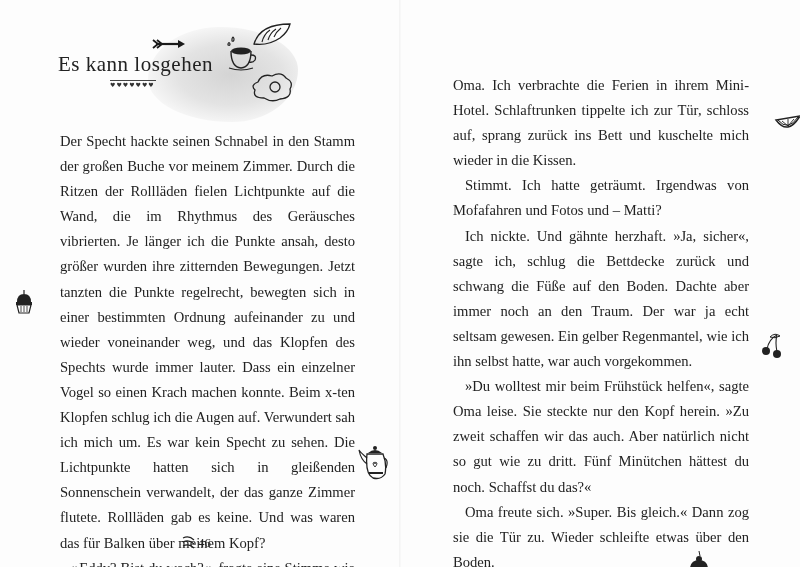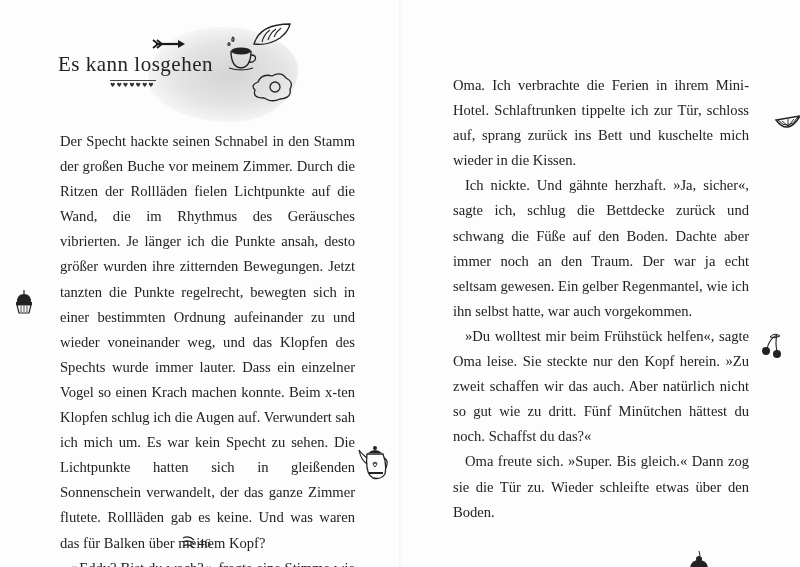--- a/index.html
+++ b/index.html
@@ -91,20 +91,21 @@
       <path d="M1,3 q6,-3 11,2 M1,7 q6,-3 11,2 M1,11 q6,-3 11,2" fill="none" stroke="#222" stroke-width="1.1"></path>
     </svg>
     <div class="page-number">46</div>
   </div>
 
   <div class="gutter"></div>
 
   <div class="page page-right">
     <div class="body-text">
       <p class="noindent">Oma. Ich verbrachte die Ferien in ihrem Mini-Hotel. Schlaftrunken tippelte ich zur Tür, schloss auf, sprang zurück ins Bett und kuschelte mich wieder in die Kissen.</p>
+      <p>Stimmt. Ich hatte geträumt. Irgendwas von Mofafahren und Fotos und – Matti?</p>
       <p>Ich nickte. Und gähnte herzhaft. »Ja, sicher«, sagte ich, schlug die Bettdecke zurück und schwang die Füße auf den Boden. Dachte aber immer noch an den Traum. Der war ja echt seltsam gewesen. Ein gelber Regenmantel, wie ich ihn selbst hatte, war auch vorgekommen.</p>
       <p>»Du wolltest mir beim Frühstück helfen«, sagte Oma leise. Sie steckte nur den Kopf herein. »Zu zweit schaffen wir das auch. Aber natürlich nicht so gut wie zu dritt. Fünf Minütchen hättest du noch. Schaffst du das?«</p>
       <p>Oma freute sich. »Super. Bis gleich.« Dann zog sie die Tür zu. Wieder schleifte etwas über den Boden.</p>
 
     </div>
 
     <svg class="doodle" style="left:366px;top:76px" width="28" height="20" viewBox="0 0 28 20">
       <path d="M2,8 q12,16 24,-4z" fill="none" stroke="#222" stroke-width="1.5"></path>
       <path d="M4,8 q10,12 20,-3" fill="none" stroke="#222" stroke-width="1"></path>
       <path d="M14,14 L8,9 M14,14 L14,7 M14,14 L20,7" stroke="#222" stroke-width="0.9"></path>

